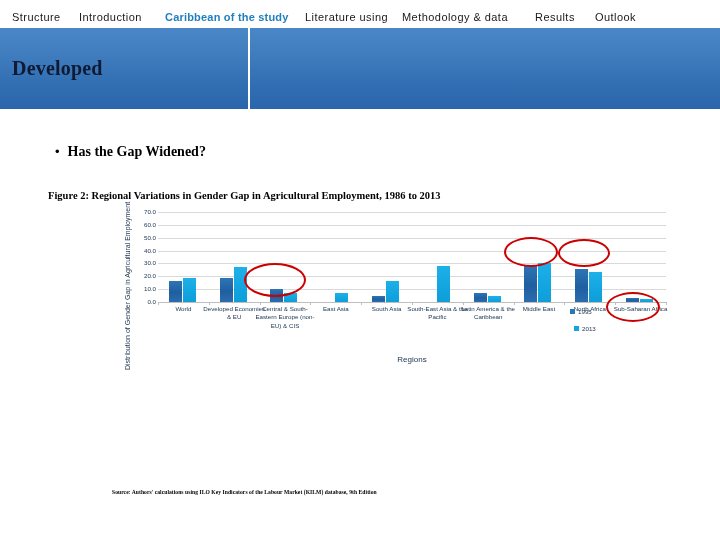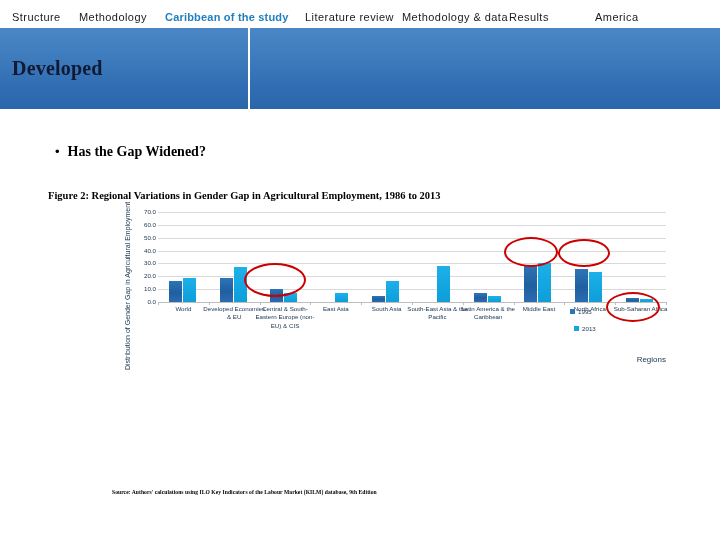--- a/index.html
+++ b/index.html
@@ -98,21 +98,21 @@
   .tickmark{
     position:absolute;bottom:-3px;width:1px;height:3px;background:#bfbfbf;
   }
   .catlabel{
     position:absolute;top:93px;
     font-size:6.2px;color:#203a56;text-align:center;line-height:8.4px;
     width:62px;
   }
   #x-axis-title{
     position:absolute;left:46px;top:215px;width:508px;
-    text-align:right;font-size:8px;color:#203a56;
+    text-align:center;font-size:8px;color:#203a56;
   }
   #legend{
     position:absolute;left:458px;top:168px;width:110px;
   }
   .legend-row{
     position:absolute;display:flex;align-items:center;gap:3px;
     font-size:6.2px;color:#203a56;
   }
   .legend-swatch{width:5px;height:5px;display:inline-block;}
   .legend-swatch.s1995{background:#2e75b6;}
@@ -121,26 +121,26 @@
   .ellipse{
     position:absolute;border:2.2px solid #cc0000;border-radius:50%;
     background:transparent;pointer-events:none;
   }
 </style>
 </head>
 <body>
 
 <div id="topnav">
   <div class="nav-item" style="left:12px">Structure</div>
-  <div class="nav-item" style="left:79px">Methodology</div>
+  <div class="nav-item" style="left:79px">Introduction</div>
   <div class="nav-item active" style="left:165px">Caribbean of the study</div>
-  <div class="nav-item" style="left:305px">Literature review</div>
+  <div class="nav-item" style="left:305px">Literature using</div>
   <div class="nav-item" style="left:402px">Methodology &amp; data</div>
-  <div class="nav-item" style="left:509px">Results</div>
-  <div class="nav-item" style="left:595px">America</div>
+  <div class="nav-item" style="left:535px">Results</div>
+  <div class="nav-item" style="left:595px">Outlook</div>
 </div>
 
 <div id="banner"></div>
 <div id="banner-divider"></div>
 <div id="banner-title">Developed</div>
 
 <div id="bullet-row">
   <span id="bullet-dot">•</span>
   <span id="bullet-text">Has the Gap Widened?</span>
 </div>

